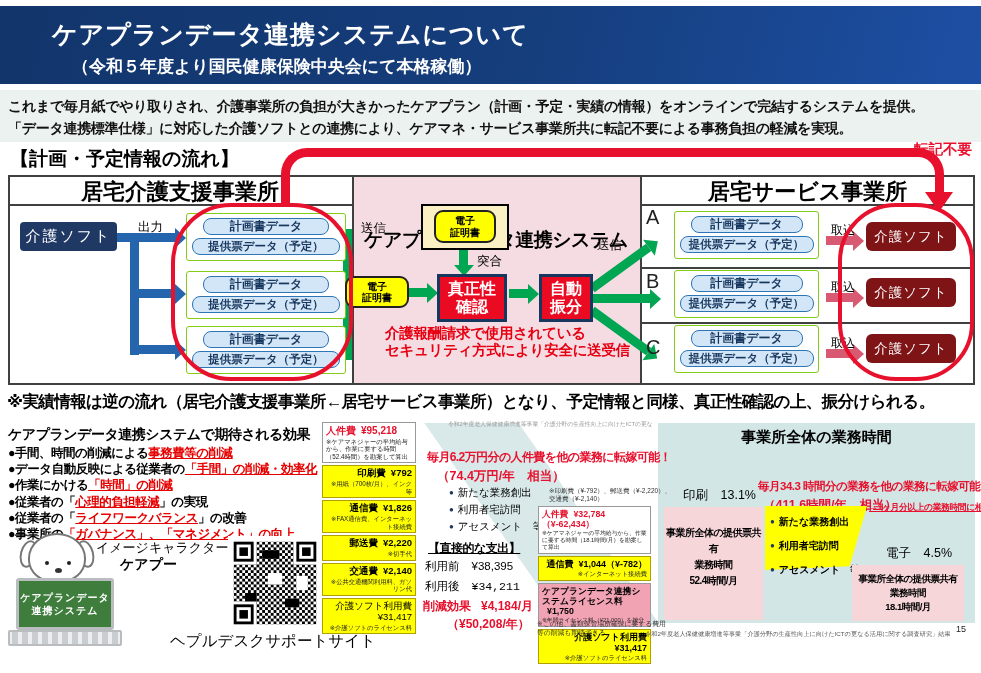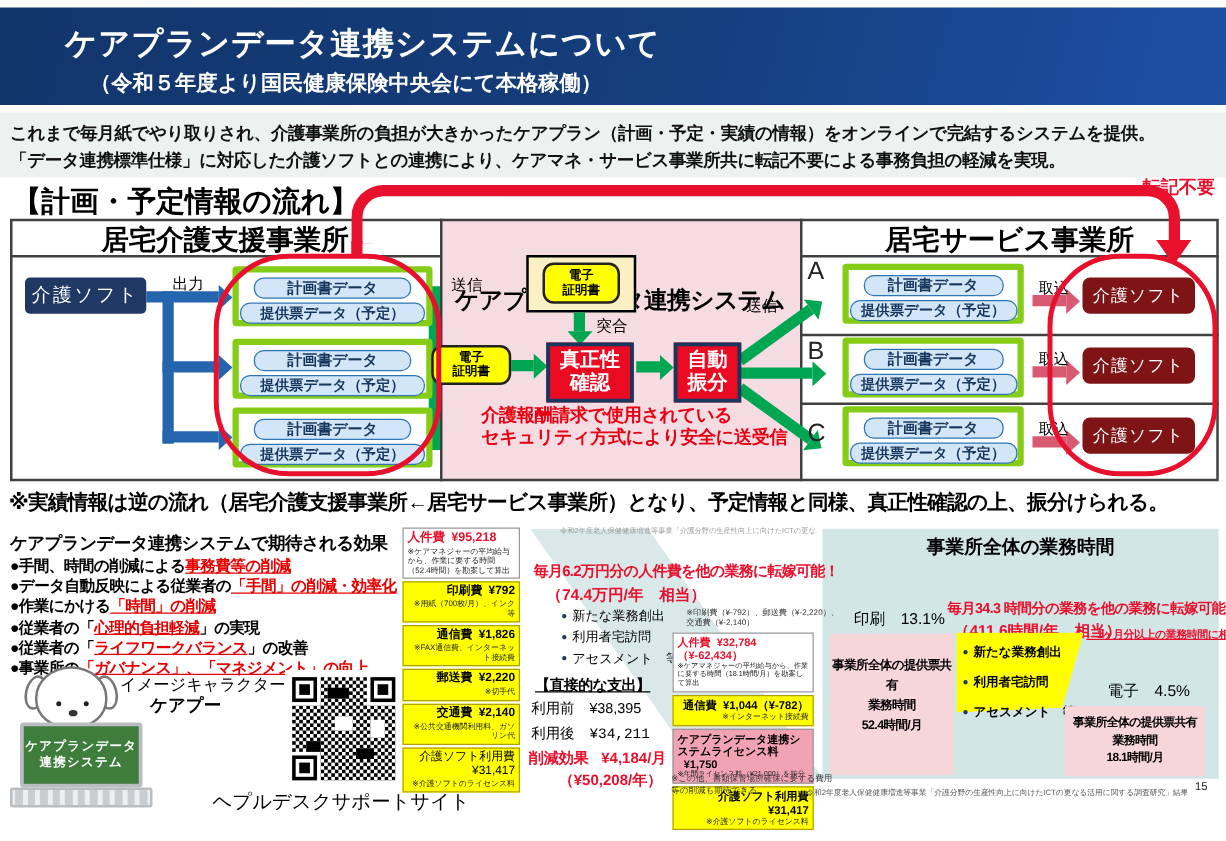--- a/index.html
+++ b/index.html
@@ -8,26 +8,26 @@
   .abs{position:absolute;}
   
   .hdr{position:absolute;left:0;top:6px;width:981px;height:78px;
        background:linear-gradient(105deg,#12356b 0%,#153e7d 55%,#1d4fa4 100%);}
   .hdr-title{position:absolute;left:52px;top:12px;color:#fff;font-size:25px;font-weight:bold;letter-spacing:1px;}
   .hdr-sub{position:absolute;left:72px;top:49px;color:#fff;font-size:17px;font-weight:bold;}
   
   .intro{position:absolute;left:0;top:90px;width:981px;height:52px;background:#ecf2ef;
          padding:6px 0 0 8px;font-size:14px;font-weight:bold;line-height:1.55;color:#111;letter-spacing:-0.3px;}
   
-  .sec-title{position:absolute;left:10px;top:146px;font-size:23px;font-weight:bold;color:#000;}
+  .sec-title{position:absolute;left:10px;top:146px;font-size:19px;font-weight:bold;color:#000;}
   .frame{position:absolute;border:2px solid #404040;background:transparent;}
   .vline,.hline{position:absolute;background:#404040;}
   .colhdr{position:absolute;text-align:center;font-weight:bold;color:#000;}
   .navybox{position:absolute;background:#1f3864;border-radius:4px;color:#fff;display:flex;align-items:center;justify-content:center;font-size:15px;letter-spacing:2px;}
-  .group{position:absolute;width:160px;height:48px;background:#fff;border:5px solid #84cc16;border-radius:3px;z-index:2;}
+  .group{position:absolute;width:160px;height:48px;background:#fff;border:1px solid #84cc16;border-radius:3px;z-index:2;}
   .group.rg{width:145px;}
   .dbox{position:absolute;left:50%;transform:translateX(-50%);height:17px;background:#d3e6f8;border:1.5px solid #2e75b6;border-radius:8px;
         font-weight:bold;color:#17375e;display:flex;align-items:center;justify-content:center;white-space:nowrap;}
   .dbox.w1{top:4px;width:126px;font-size:12px;}
   .dbox.w2{top:24px;width:148px;font-size:11.5px;}
   .rg .dbox.w1{width:112px;}
   .rg .dbox.w2{width:134px;}
   .lbl{position:absolute;font-size:12.5px;color:#000;}
   .oval{position:absolute;border:4px solid #e8112d;border-radius:60px;z-index:3;pointer-events:none;}
   .ha{position:absolute;height:9px;z-index:1;}

